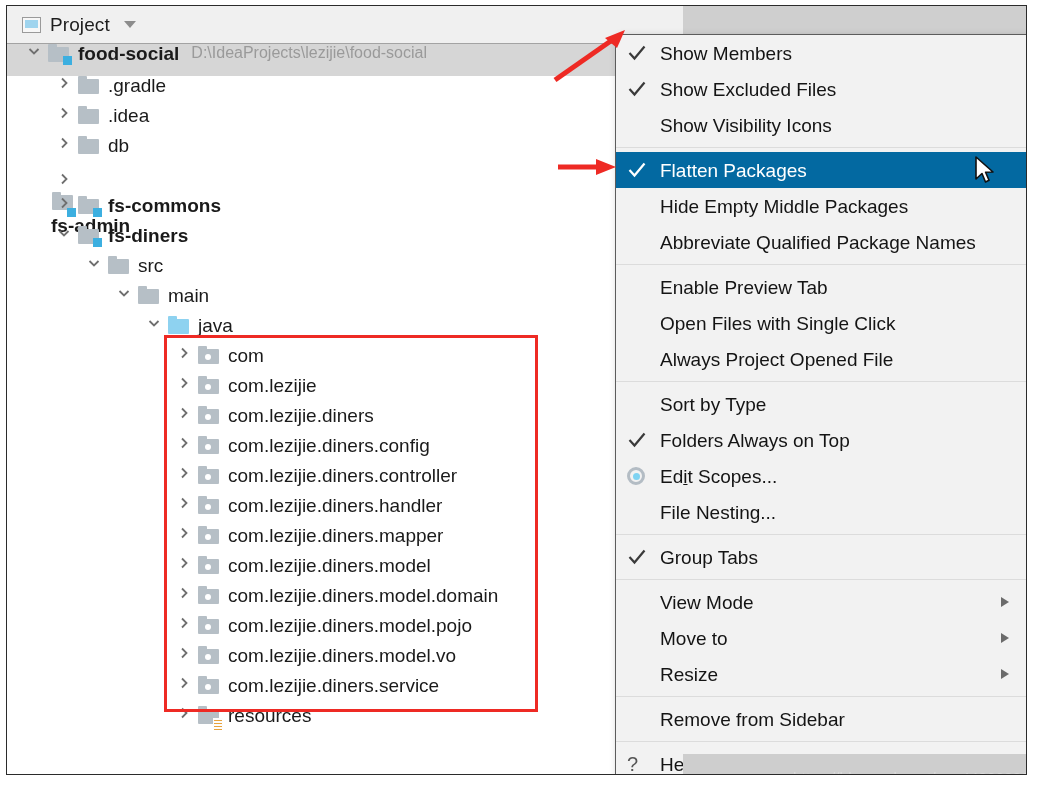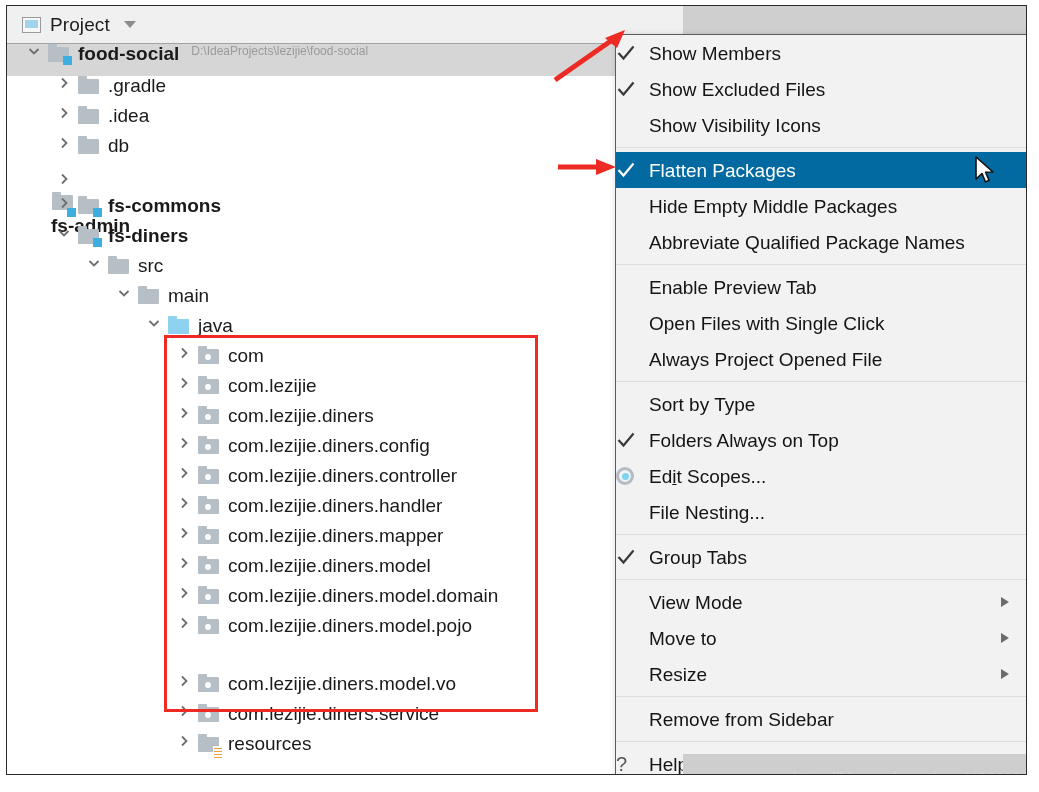--- a/index.html
+++ b/index.html
@@ -96,21 +96,21 @@
   }
   .twisty {
     width: 26px; flex: 0 0 26px;
     display: flex; align-items: center; justify-content: center;
     color: #808080;
   }
   .twisty svg { display: block; }
   .ficon { flex: 0 0 24px; width: 24px; height: 20px; position: relative; margin-right: 7px; }
   .lbl { line-height: 1; }
   .lbl.bold { font-weight: bold; }
-  .path { color: #9a9a9a; margin-left: 12px; font-size: 12px; }
+  .path { color: #9a9a9a; margin-left: 12px; font-size: 16px; }
 
   
   .folder {
     position: absolute; left: 1px; top: 3px;
     width: 21px; height: 15px;
     background: #b6bfc6;
     border-radius: 1px;
   }
   .folder:before {
     content: ""; position: absolute;
@@ -155,21 +155,21 @@
     border: 1px solid #5c5c5c;
     box-sizing: border-box;
     box-shadow: 4px 4px 9px rgba(0,0,0,.32);
     z-index: 40;
   }
   .mi {
     position: relative;
     height: 36px;
     display: flex; align-items: center;
     font-size: 19px; color: #141414;
-    padding-left: 0;
+    padding-left: 11px;
     box-sizing: border-box;
   }
   .mi.sel { background: #0369a1; color: #ffffff; }
   .mi .mark {
     flex: 0 0 33px; width: 33px;
     display: flex; align-items: center; justify-content: flex-start;
     font-size: 20px; color: #3a3a3a;
   }
   .mi.sel .mark { color: #ffffff; }
   .mi .mlabel { line-height: 1; }
@@ -521,21 +521,21 @@
             <svg width="14" height="14" viewBox="0 0 14 14">
               <polyline points="5,2.5 9.5,7 5,11.5" fill="none" stroke="#6f6f6f" stroke-width="1.8"></polyline>
             </svg>
           </span>
           <span class="ficon">
             <span class="folder"></span>
             <span class="pkg-dot"></span>
           </span>
           <span class="lbl">com.lezijie.diners.model.pojo</span>
         </div>
-        <div class="row" style="padding-left: 164px; margin-top: 28px;">
+        <div class="row" style="padding-left: 164px;">
           <span class="twisty">
             <svg width="14" height="14" viewBox="0 0 14 14">
               <polyline points="5,2.5 9.5,7 5,11.5" fill="none" stroke="#6f6f6f" stroke-width="1.8"></polyline>
             </svg>
           </span>
           <span class="ficon">
             <span class="folder"></span>
             <span class="pkg-dot"></span>
           </span>
           <span class="lbl">com.lezijie.diners.model.vo</span>

